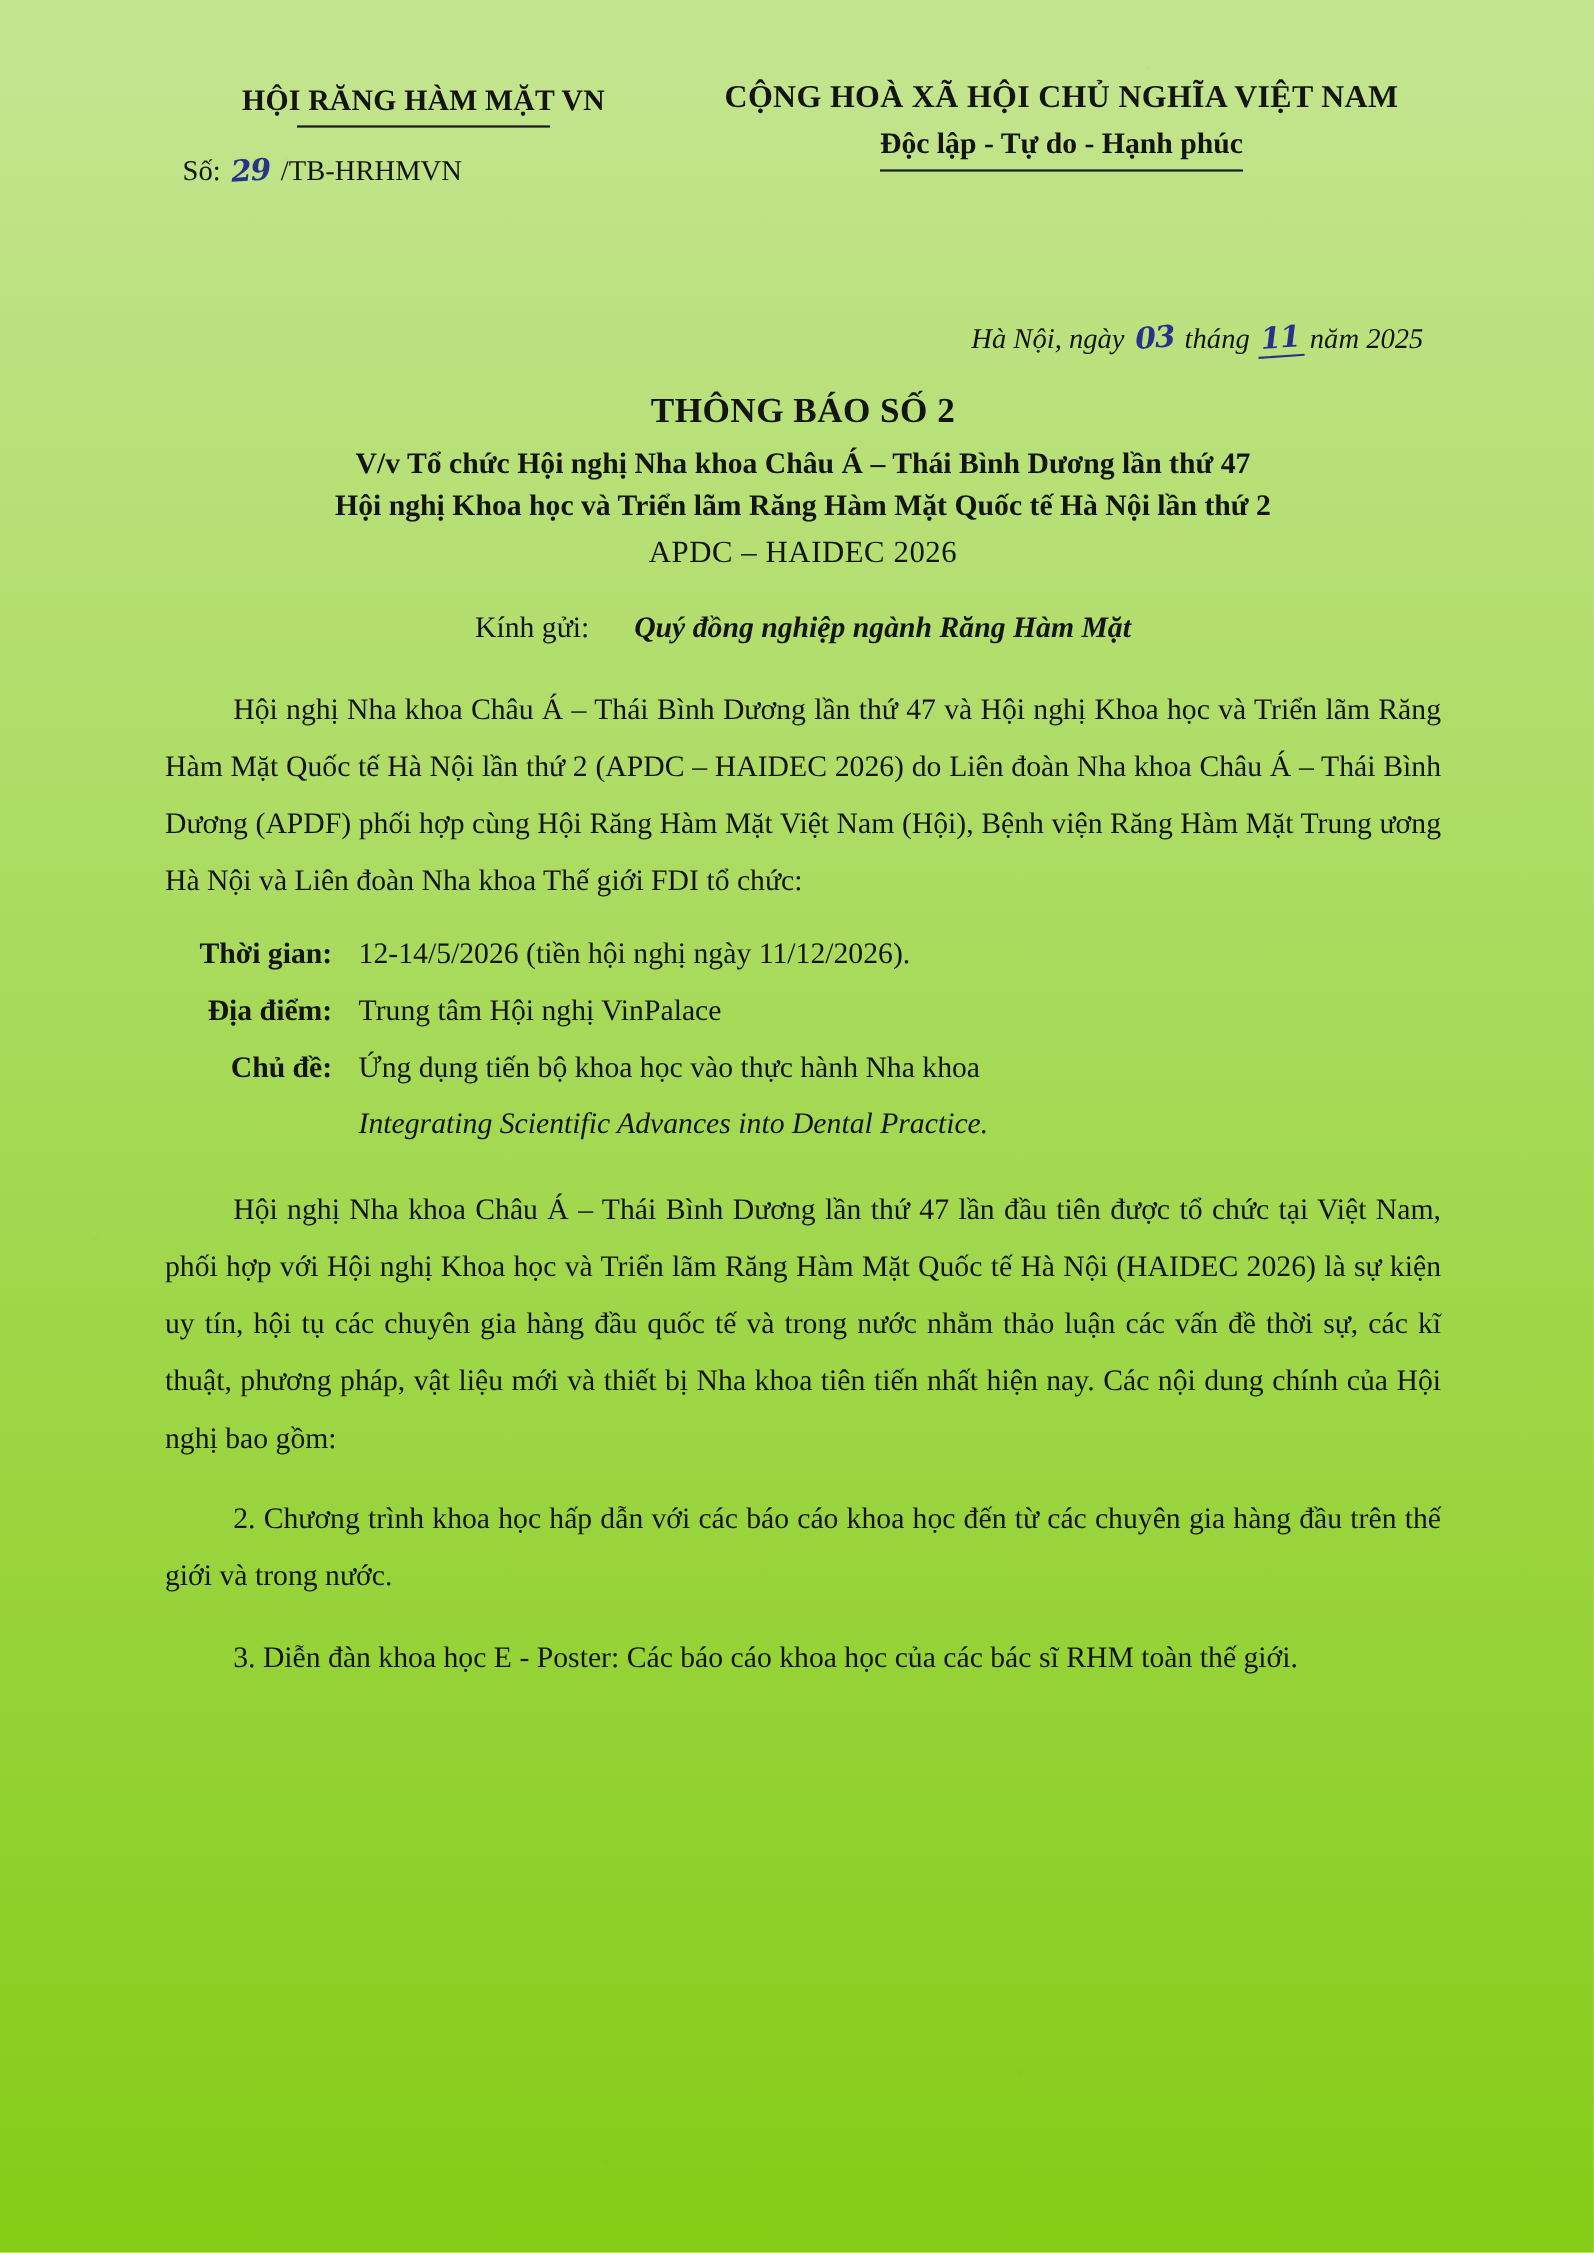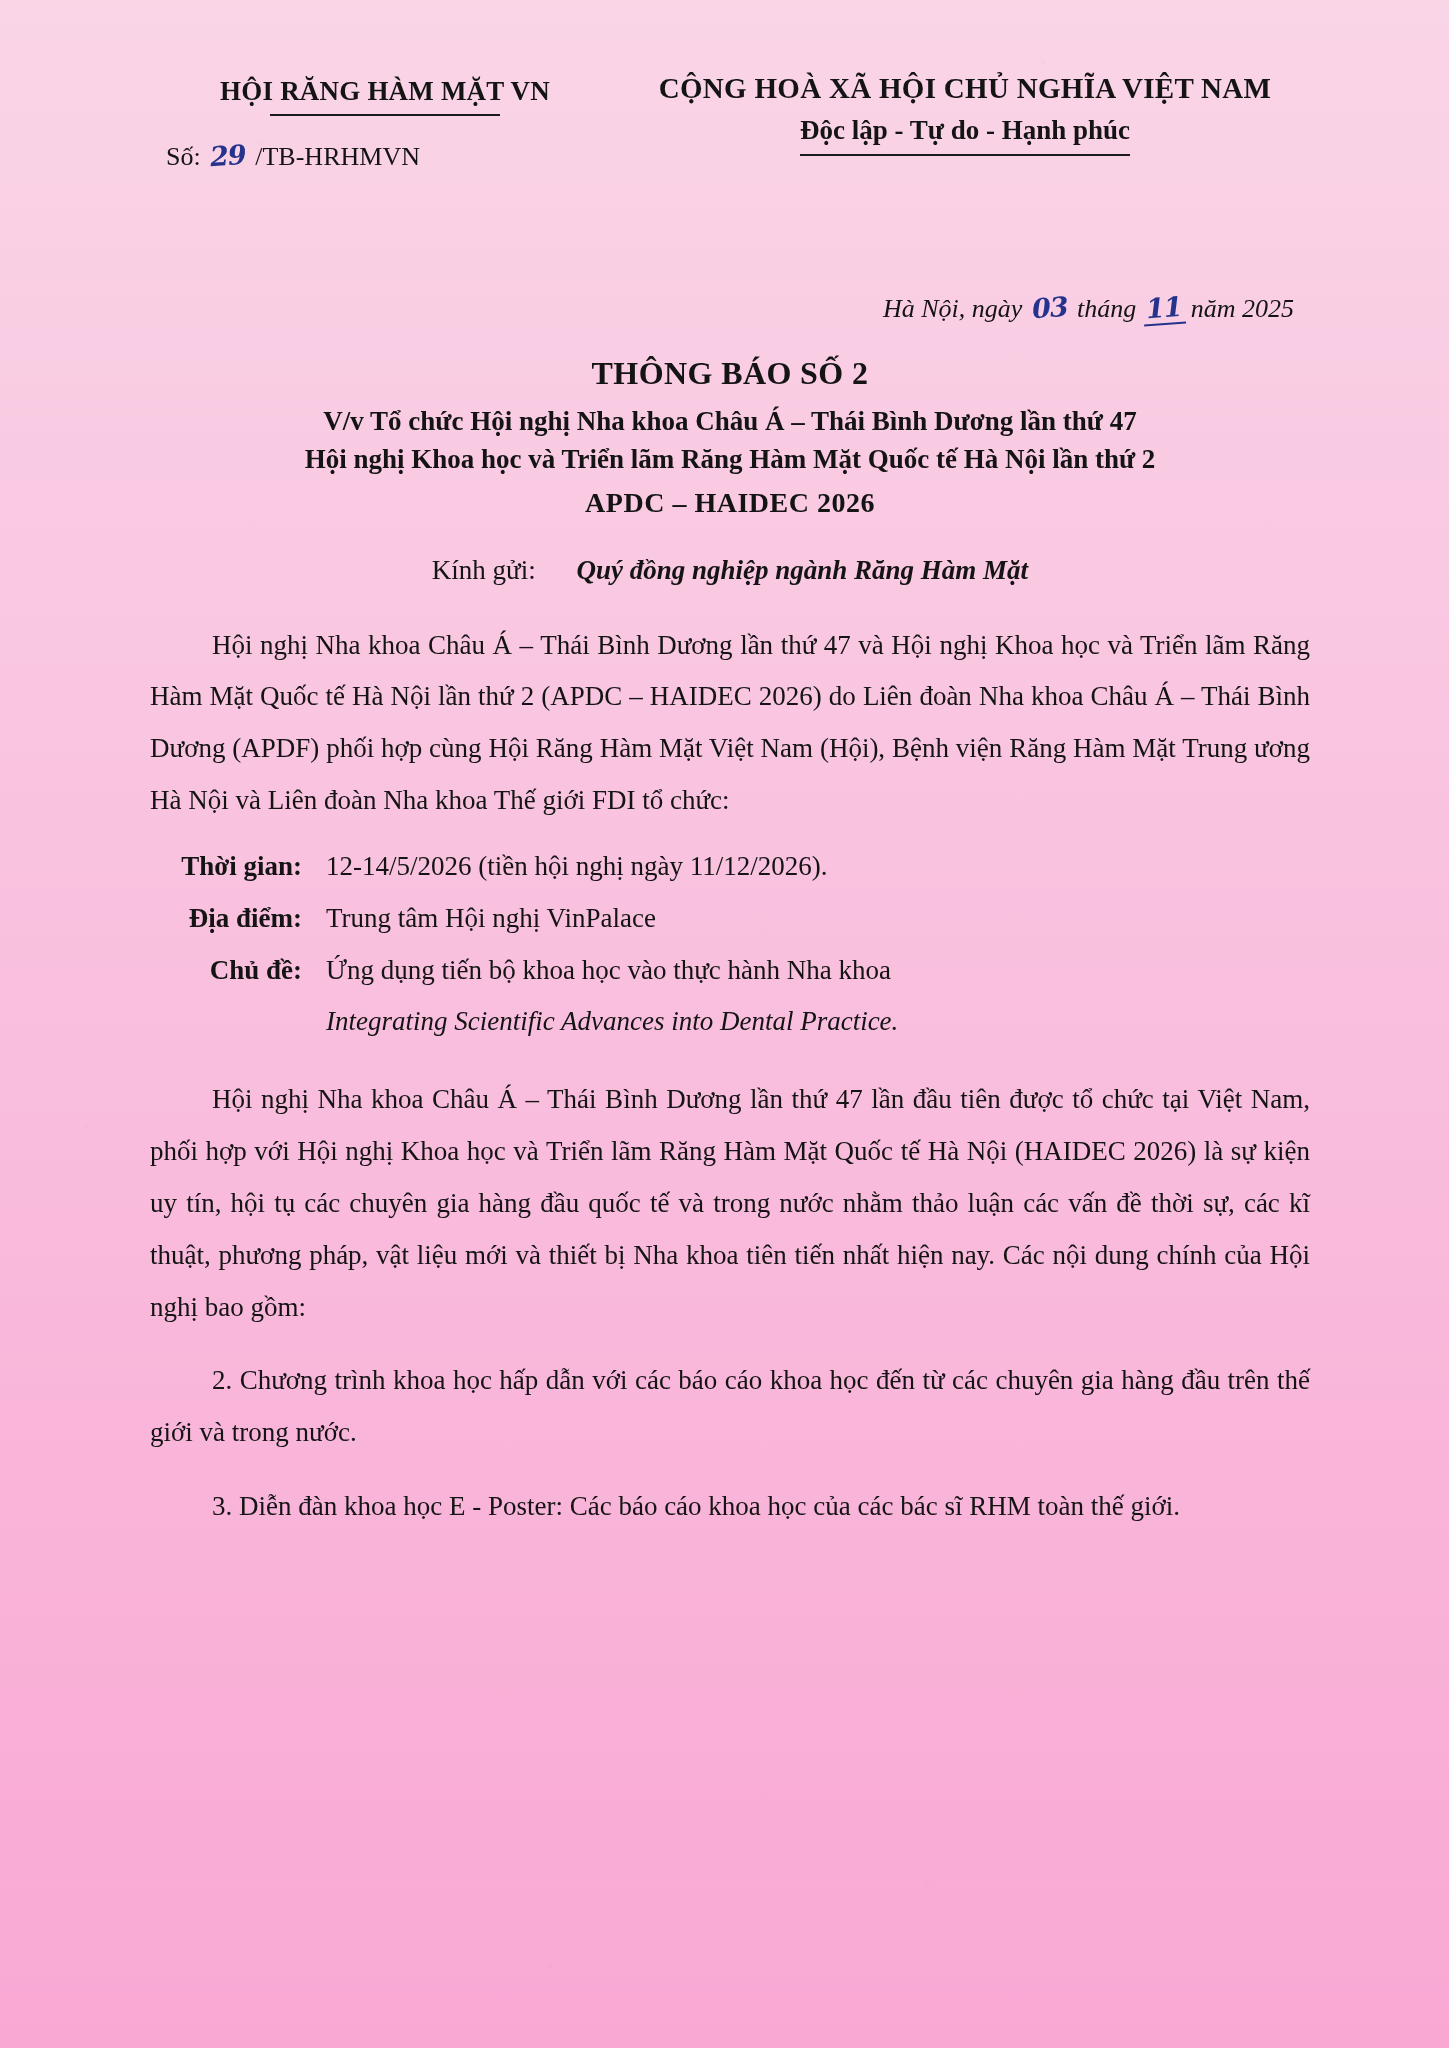--- a/index.html
+++ b/index.html
@@ -6,21 +6,21 @@
   html, body {
     margin: 0;
     padding: 0;
     background: #ffffff;
   }
   .page {
     position: relative;
     width: 1449px;
     height: 2048px;
     margin: 0 auto;
-    background: #f9a8d4;
+    background: #84cc16;
     overflow: hidden;
     font-family: "Liberation Serif", "DejaVu Serif", serif;
     color: #141414;
   }
   
   .scan-noise {
     position: absolute;
     inset: 0;
     pointer-events: none;
     background:
@@ -131,21 +131,21 @@
     font-size: 32px;
     letter-spacing: 0.4px;
   }
   .subtitle {
     font-weight: bold;
     font-size: 27px;
     margin-top: 10px;
     line-height: 1.42;
   }
   .code-title {
-    font-weight: bold;
+    font-weight: normal;
     font-size: 28px;
     margin-top: 8px;
     letter-spacing: 0.5px;
   }
 
   .recipient {
     margin-top: 36px;
     text-align: center;
     font-size: 27px;
   }

